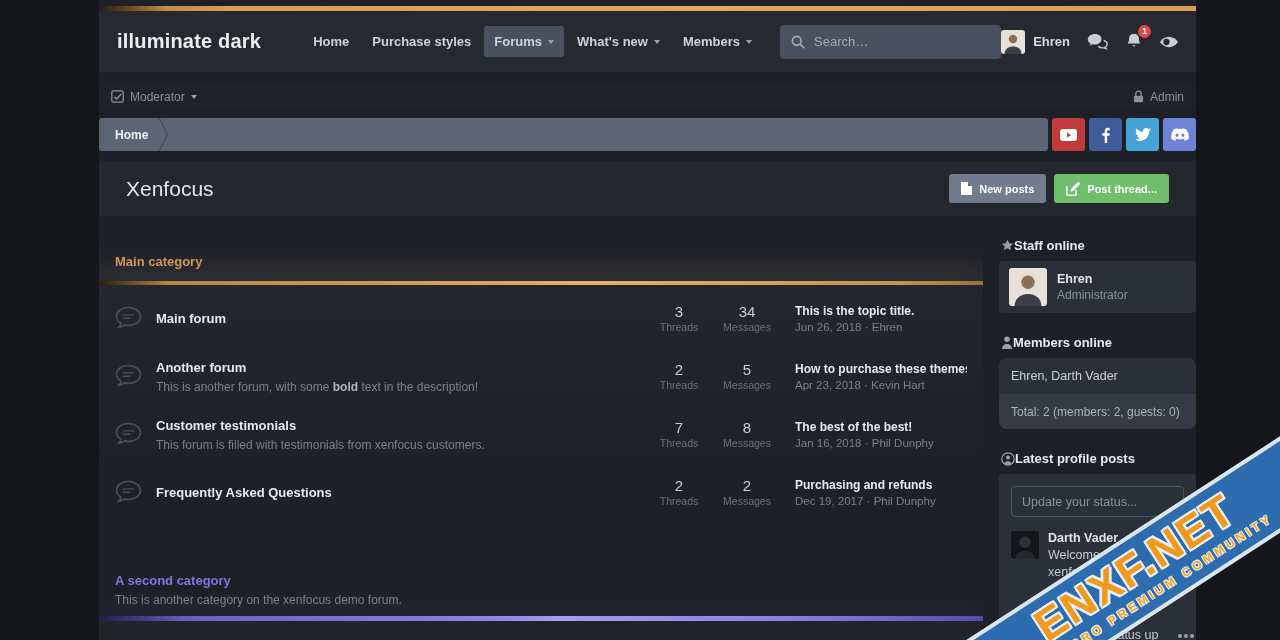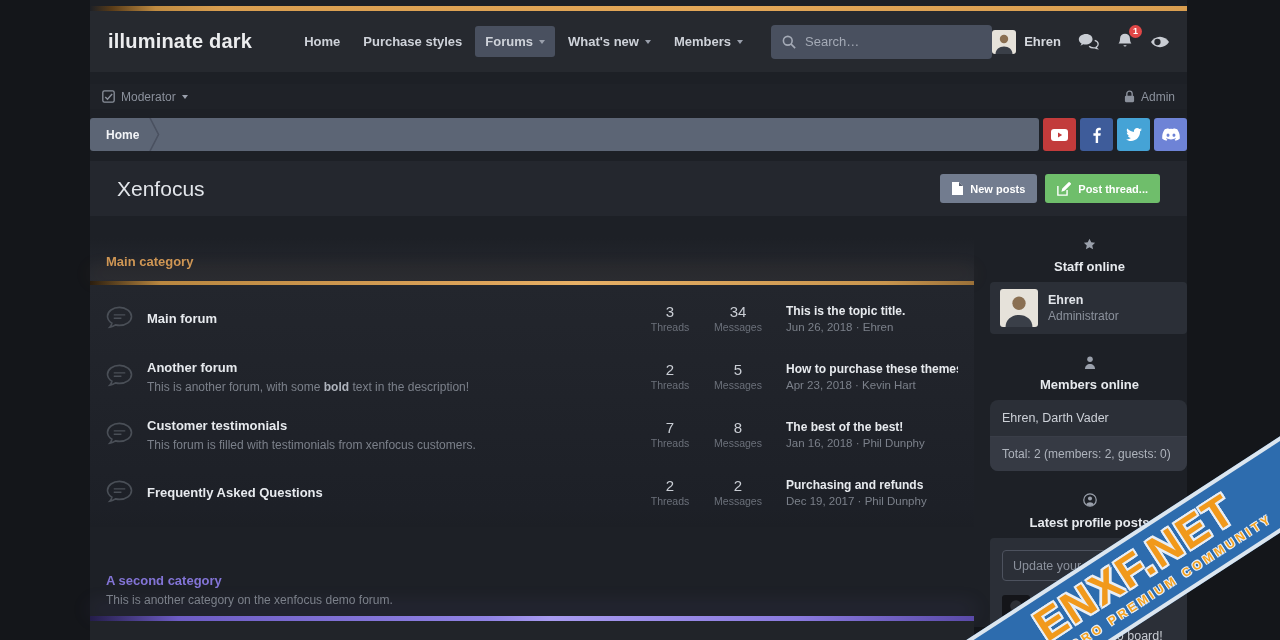--- a/index.html
+++ b/index.html
@@ -1,19 +1,19 @@
 <!DOCTYPE html>
 <html><head>
 <meta charset="utf-8">
 <style>
   * { margin:0; padding:0; box-sizing:border-box; }
   html,body { background:#14161a; }
   body { font-family:"Liberation Sans","DejaVu Sans",sans-serif; }
   .stage { position:relative; width:1280px; height:640px; background:#14161a; overflow:hidden; }
-  .page { position:absolute; left:90px; top:0; width:1097px; height:627px; background:#1d2026; }
+  .page { position:absolute; left:99px; top:0; width:1097px; height:627px; background:#1d2026; }
 
   
   .topline { margin-top:6px; height:5px;
     background:linear-gradient(90deg, rgba(29,32,38,0) 0%, #5a3c18 2%, #c08b41 6%, #d99e50 12%, #e3a758 55%, #d99e50 100%); }
 
   
   .navbar { height:61px; background:#26292f; display:flex; align-items:center; padding:0 18px; }
   .logo { font-size:20px; font-weight:bold; color:#ecedef; letter-spacing:.2px; white-space:nowrap; }
   .mainnav { display:flex; align-items:center; margin-left:42px; gap:3px; }
   .nav-item { font-size:13px; font-weight:bold; color:#ced2d9; padding:8px 10px; border-radius:3px;
@@ -79,21 +79,21 @@
   .forum-desc b { color:#afb4bd; }
   .stat { width:68px; text-align:center; flex:none; }
   .stat-num { font-size:15px; color:#c9cdd4; }
   .stat-lbl { font-size:10.5px; color:#6b707a; margin-top:1px; }
   .latest { width:172px; margin-left:14px; flex:none; }
   .latest-title { font-size:12px; font-weight:bold; color:#e7eaee; display:block; white-space:nowrap; overflow:hidden; cursor:pointer; }
   .latest-meta { font-size:11.5px; color:#7b808a; margin-top:3px; white-space:nowrap; overflow:hidden; }
   .category2 { margin-top:30px; }
 
   
-  .side-head { display:flex; align-items:center; gap:8px; font-size:13px; font-weight:bold; color:#e7eaee; margin:0 0 8px 2px;flex-direction:column; }
+  .side-head { display:flex; align-items:center; font-size:13px; font-weight:bold; color:#e7eaee; margin:0 0 8px 2px; }
   .staffcard { background:#2b2f37; border-radius:4px; padding:7px 10px; display:flex; align-items:center; gap:10px; margin-bottom:22px; cursor:pointer; }
   .staff-name { font-size:12.5px; font-weight:bold; color:#e2e5ea; }
   .staff-role { font-size:12px; color:#8b919c; margin-top:2px; }
   .memberscard { background:#2b2f37; border-radius:8px; overflow:hidden; margin-bottom:22px; }
   .members-names { padding:11px 12px; font-size:12.5px; color:#cdd1d8; border-bottom:1px solid #3a3e48; cursor:pointer; }
   .members-total { padding:10px 12px; font-size:12px; color:#aeb3bc; background:#363a44; }
   .profilecard { background:#2b2f37; border-radius:4px; padding:12px; position:relative; min-height:190px; }
   .status-input { width:100%; height:31px; background:transparent; border:1.5px solid #4d525e; border-radius:4px;
     color:#dfe2e8; font-size:12.5px; padding:0 10px; outline:none; font-family:inherit; }
   .status-input::placeholder { color:#8b919c; }

